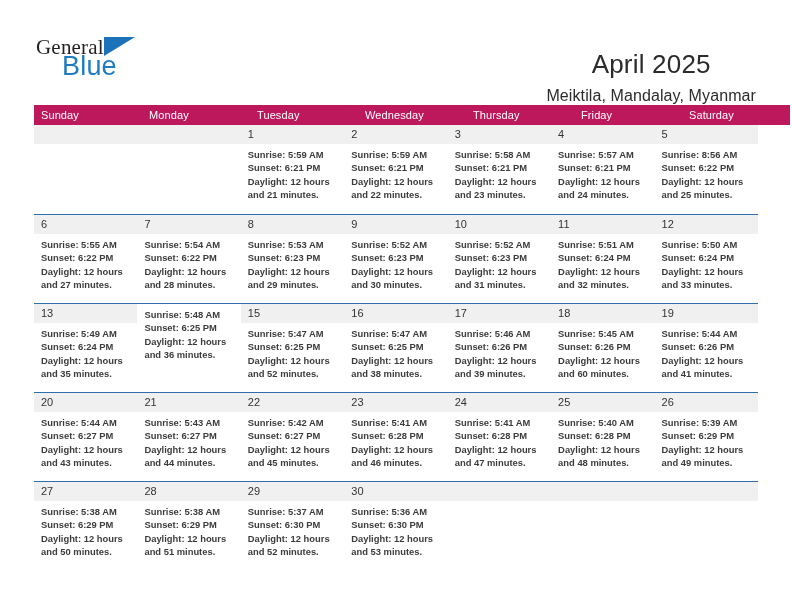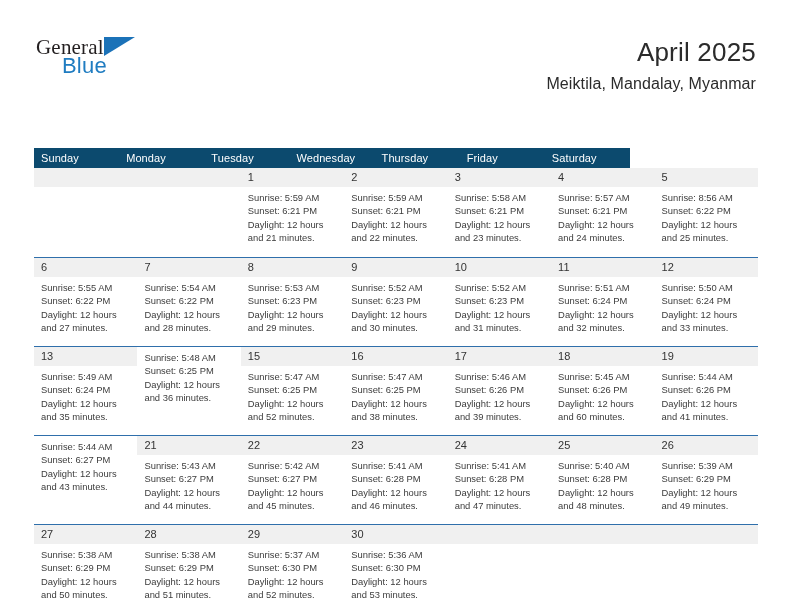--- a/index.html
+++ b/index.html
@@ -45,41 +45,41 @@
     font-size: 21px;
     letter-spacing: .2px;
     color: #231f20;
     font-family: Liberation Serif, serif;
     line-height: 22px;
   }
   .brand-blue {
     position: absolute;
     left: 26px;
     top: 19px;
-    font-size: 22px;
+    font-size: 27px;
     letter-spacing: .2px;
     color: #1f7cc1;
     font-family: "Liberation Sans", sans-serif;
     line-height: 22px;
   }
   .brand-flag {
     position: absolute;
     left: 68px;
     top: 1px;
     width: 0;
     height: 0;
     border-left: 31px solid #1b72b8;
     border-bottom: 19px solid transparent;
   }
 
   .title-block {
     position: absolute;
     right: 36px;
-    top: 36px;
-    text-align: right;
+    top: 48px;
+    text-align: center;
   }
   .cal-title {
     font-size: 26px;
     color: #2b2b2b;
     font-weight: normal;
     line-height: 32px;
     letter-spacing: .2px;
   }
   .cal-subtitle {
     margin-top: 7px;
@@ -94,24 +94,23 @@
     position: absolute;
     left: 34px;
     top: 105px;
     width: 724px;
     border-collapse: collapse;
     table-layout: fixed;
   }
 
   .weekdays {
     display: flex;
-    width: 596px;
+    width: 756px;
     height: 20px;
-    background: #0c4a6e;
-    margin-top: 43px;
+    background: #be185d;
   }
   .weekday {
     flex: 1 1 0;
     color: #ffffff;
     font-size: 11px;
     line-height: 20px;
     padding-left: 7px;
     box-sizing: border-box;
     letter-spacing: .1px;
   }
@@ -140,20 +139,21 @@
     box-sizing: border-box;
   }
   .day-num {
     font-size: 11px;
     color: #333333;
     line-height: 19px;
     padding-left: 7px;
   }
   .day-body {
     padding: 4px 6px 0 7px;
+    font-weight: bold;
   }
   .day-line {
     font-size: 9.4px;
     color: #3c3c3c;
     line-height: 13.3px;
     white-space: nowrap;
     letter-spacing: 0;
   }
   .day.empty .day-band {
     background: #f0f0f0;
@@ -409,20 +409,23 @@
             <div class="day-body">
               <div class="day-line">Sunrise: 5:44 AM</div>
               <div class="day-line">Sunset: 6:26 PM</div>
               <div class="day-line">Daylight: 12 hours</div>
               <div class="day-line">and 41 minutes.</div>
             </div>
           </div>
         </div>
         <div class="week">
           <div class="day">
+            <div class="day-band">
+              <div class="day-num">20</div>
+            </div>
             <div class="day-body">
               <div class="day-line">Sunrise: 5:44 AM</div>
               <div class="day-line">Sunset: 6:27 PM</div>
               <div class="day-line">Daylight: 12 hours</div>
               <div class="day-line">and 43 minutes.</div>
             </div>
           </div>
           <div class="day">
             <div class="day-band">
               <div class="day-num">21</div>

